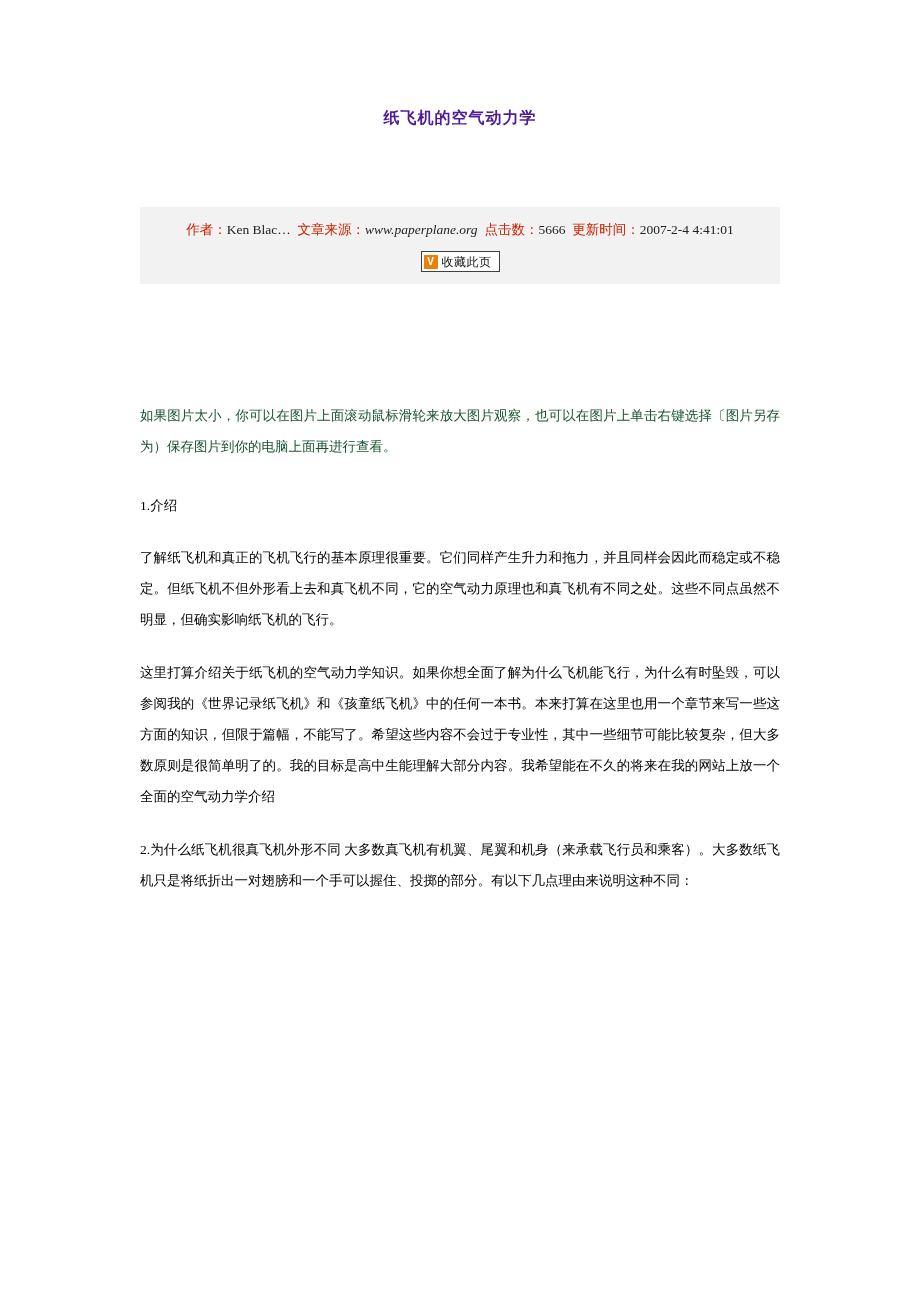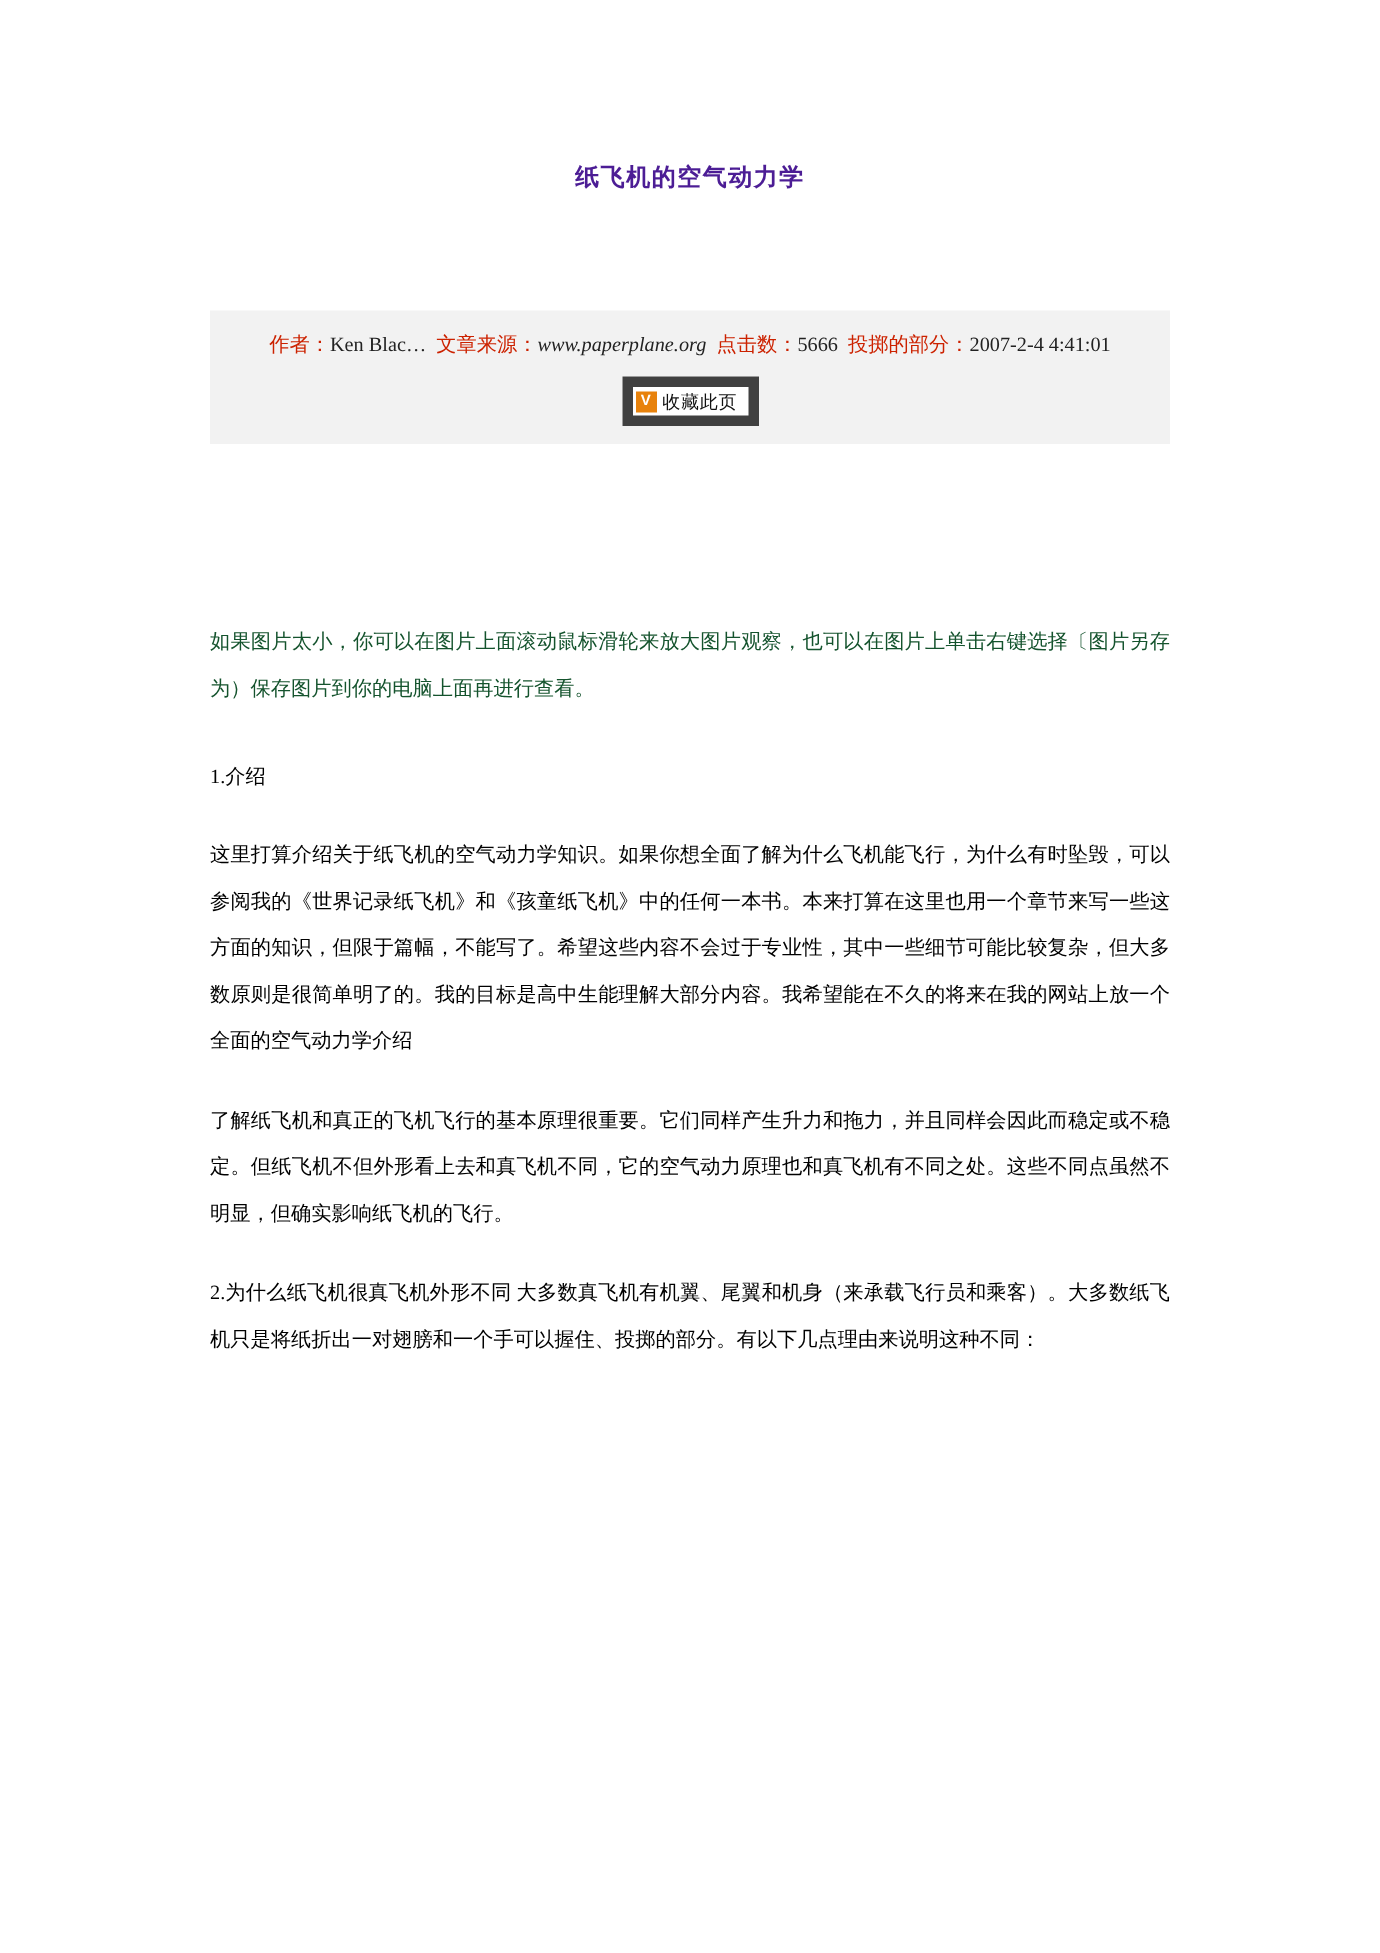--- a/index.html
+++ b/index.html
@@ -47,21 +47,21 @@
   }
   .meta-line .lbl { color: #cc2200; }
   .meta-line .val-dark { color: #222222; text-align: right; }
   .meta-line .val-link { color: #222222; font-style: italic; }
   .fav-wrap {
     margin-top: 12px;
     text-align: center;
   }
   .fav-btn {
     display: inline-block;
-    border: 7px solid #404040;
+    border: 1px solid #404040;
     background: #ffffff;
     padding: 2px 7px 2px 2px;
     font-size: 12px;
     font-family: "Liberation Sans", sans-serif;
     color: #111111;
     line-height: 14px;
     vertical-align: middle;
   }
   .fav-btn .v-badge {
     display: inline-block;
@@ -107,33 +107,33 @@
 
 <div class="page">
 
   <div class="doc-title">纸飞机的空气动力学</div>
 
   <div class="meta-box">
     <div class="meta-line">
       <span class="lbl">作者：</span><span class="val-dark">Ken Blac…</span>&nbsp;
       <span class="lbl">文章来源：</span><span class="val-link">www.paperplane.org</span>&nbsp;
       <span class="lbl">点击数：</span><span class="val-dark">5666</span>&nbsp;
-      <span class="lbl">投掷的部分：</span><span class="val-dark">2007-2-4 4:41:01</span>
+      <span class="lbl">更新时间：</span><span class="val-dark">2007-2-4 4:41:01</span>
     </div>
     <div class="fav-wrap">
       <span class="fav-btn">
         <span class="v-badge">V</span><span class="fav-label">收藏此页</span>
       </span>
     </div>
   </div>
 
   <div class="note">如果图片太小，你可以在图片上面滚动鼠标滑轮来放大图片观察，也可以在图片上单击右键选择〔图片另存为）保存图片到你的电脑上面再进行查看。</div>
 
   <div class="section-head">1.介绍</div>
 
+  <p class="body-text">了解纸飞机和真正的飞机飞行的基本原理很重要。它们同样产生升力和拖力，并且同样会因此而稳定或不稳定。但纸飞机不但外形看上去和真飞机不同，它的空气动力原理也和真飞机有不同之处。这些不同点虽然不明显，但确实影响纸飞机的飞行。</p>
+
   <p class="body-text">这里打算介绍关于纸飞机的空气动力学知识。如果你想全面了解为什么飞机能飞行，为什么有时坠毁，可以参阅我的《世界记录纸飞机》和《孩童纸飞机》中的任何一本书。本来打算在这里也用一个章节来写一些这方面的知识，但限于篇幅，不能写了。希望这些内容不会过于专业性，其中一些细节可能比较复杂，但大多数原则是很简单明了的。我的目标是高中生能理解大部分内容。我希望能在不久的将来在我的网站上放一个全面的空气动力学介绍</p>
-
-  <p class="body-text">了解纸飞机和真正的飞机飞行的基本原理很重要。它们同样产生升力和拖力，并且同样会因此而稳定或不稳定。但纸飞机不但外形看上去和真飞机不同，它的空气动力原理也和真飞机有不同之处。这些不同点虽然不明显，但确实影响纸飞机的飞行。</p>
 
   <p class="body-text">2.为什么纸飞机很真飞机外形不同  大多数真飞机有机翼、尾翼和机身（来承载飞行员和乘客）。大多数纸飞机只是将纸折出一对翅膀和一个手可以握住、投掷的部分。有以下几点理由来说明这种不同：</p>
 
   <div class="spacer-bottom"></div>
 </div>
 
 </body></html>

